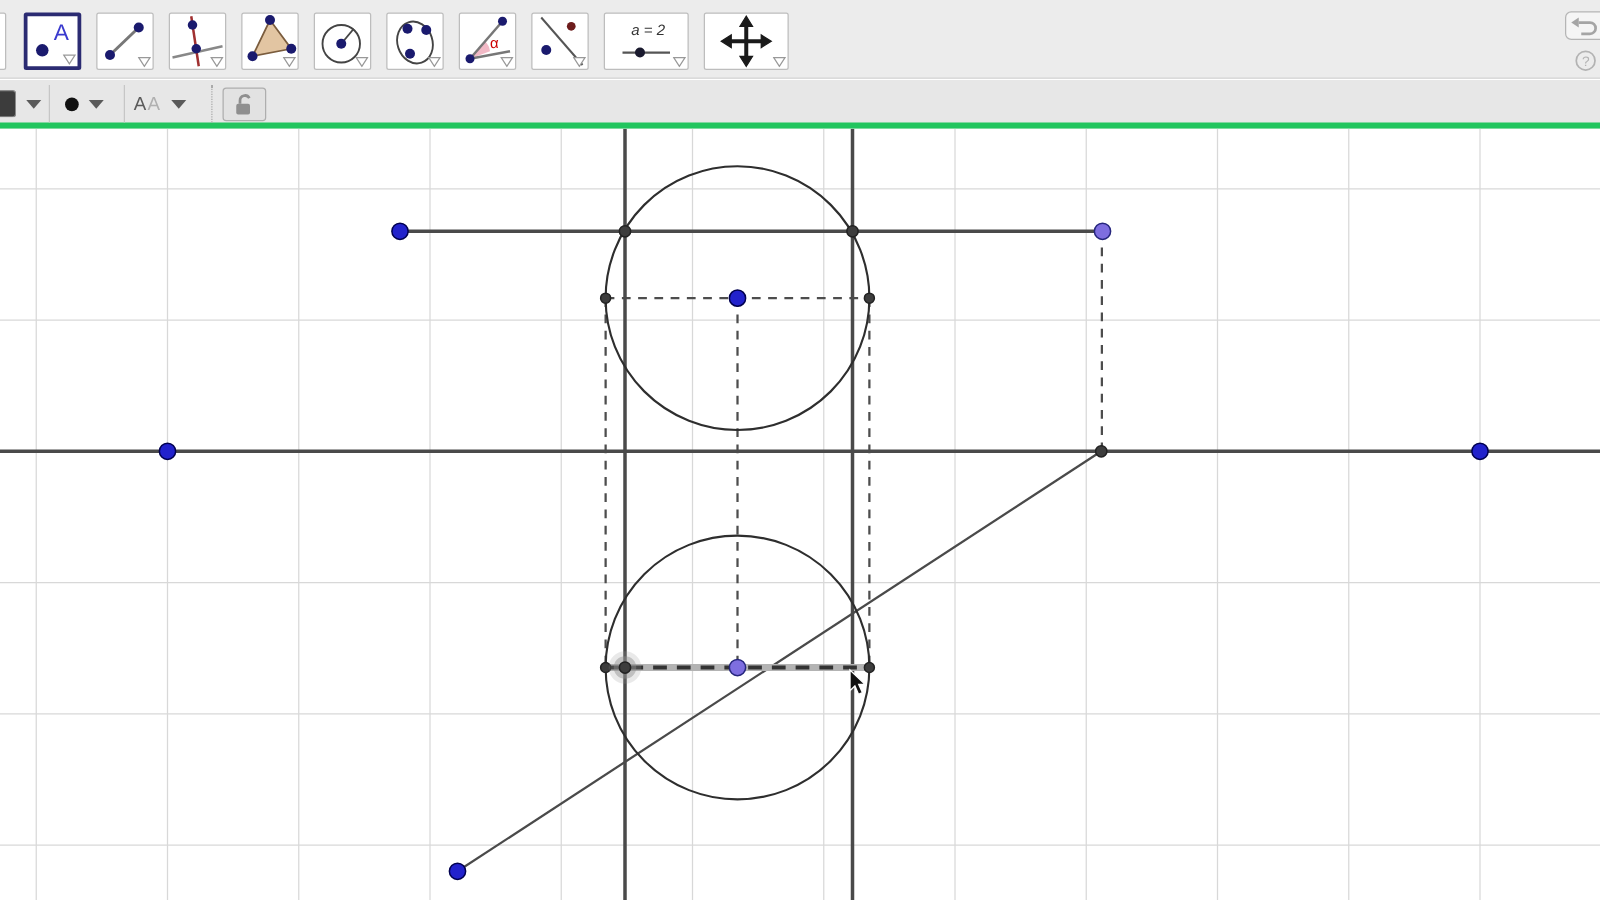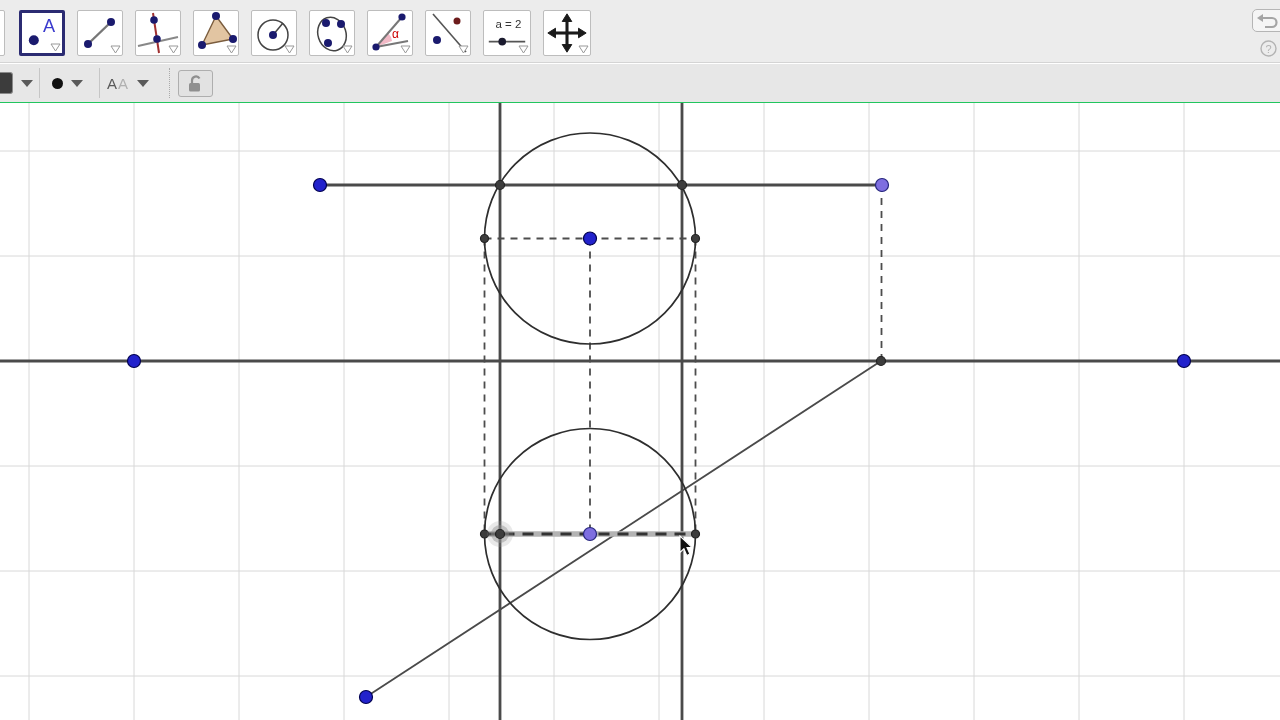--- a/index.html
+++ b/index.html
@@ -6,33 +6,33 @@
   html,body { width:1280px; height:720px; overflow:hidden;
               font-family:"Liberation Sans", sans-serif; background:#fff; }
   #app { position:relative; width:1280px; height:720px; }
 
   
   #toolbar-row1 { position:absolute; top:0; left:0; width:1280px; height:63px;
                   background:#ececec; border-bottom:1px solid #d4d4d4; overflow:hidden; }
   .tools { position:absolute; top:10px; left:19px; display:flex; gap:12px; }
   .tool-btn { position:relative; width:46px; height:46px; background:#fff;
               border:1px solid #bdbdbd; border-radius:2px; cursor:pointer; }
-  .tool-btn.wide { width:48px; }
+  .tool-btn.wide { width:68px;font-style:italic; }
   .tool-btn.selected { border:3px solid #2b2b72; }
   .tool-btn svg.icon { position:absolute; left:0; top:0; width:100%; height:100%; }
   .dd-arrow { position:absolute; right:1px; bottom:1px; width:11px; height:9px; }
   .tool-sliver { position:absolute; top:10px; left:-41px; width:46px; height:46px;
                  background:#fff; border:1px solid #bdbdbd; border-radius:2px; }
   #undo-btn { position:absolute; top:9px; right:-6px; width:34px; height:23px;
               background:#f5f5f5; border:1px solid #b5b5b5; border-radius:5px; cursor:pointer; }
   #help-btn { position:absolute; top:40px; right:3px; width:17px; height:17px; cursor:pointer; }
 
   
   #toolbar-row2 { position:absolute; top:64px; left:0; width:1280px; height:39px;
-                  background:#e7e7e7; border-bottom:1px solid #22c55e; }
+                  background:#e7e7e7; border-bottom:5px solid #22c55e; }
   .sb-group { position:absolute; top:0; height:38px; display:flex; align-items:center; cursor:pointer; }
   .sb-sep { position:absolute; top:4px; width:1px; height:30px; background:#c6c6c6; }
   .sb-sep.dotted { background:none; border-left:1px dotted #aaa; }
   .color-swatch { width:13px; height:22px; background:#3c3c3c; border:1px solid #8a8a8a;
                   border-left:none; border-radius:0 3px 3px 0; }
   .sb-dd { width:0; height:0; border-left:6px solid transparent; border-right:6px solid transparent;
            border-top:7px solid #5a5a5a; margin-left:8px; }
   .sb-dot { width:11px; height:11px; border-radius:50%; background:#111; }
   .sb-aa { font-size:15px; letter-spacing:1px; }
   .sb-aa .a1 { color:#5a5a5a; } .sb-aa .a2 { color:#b0b0b0; }

